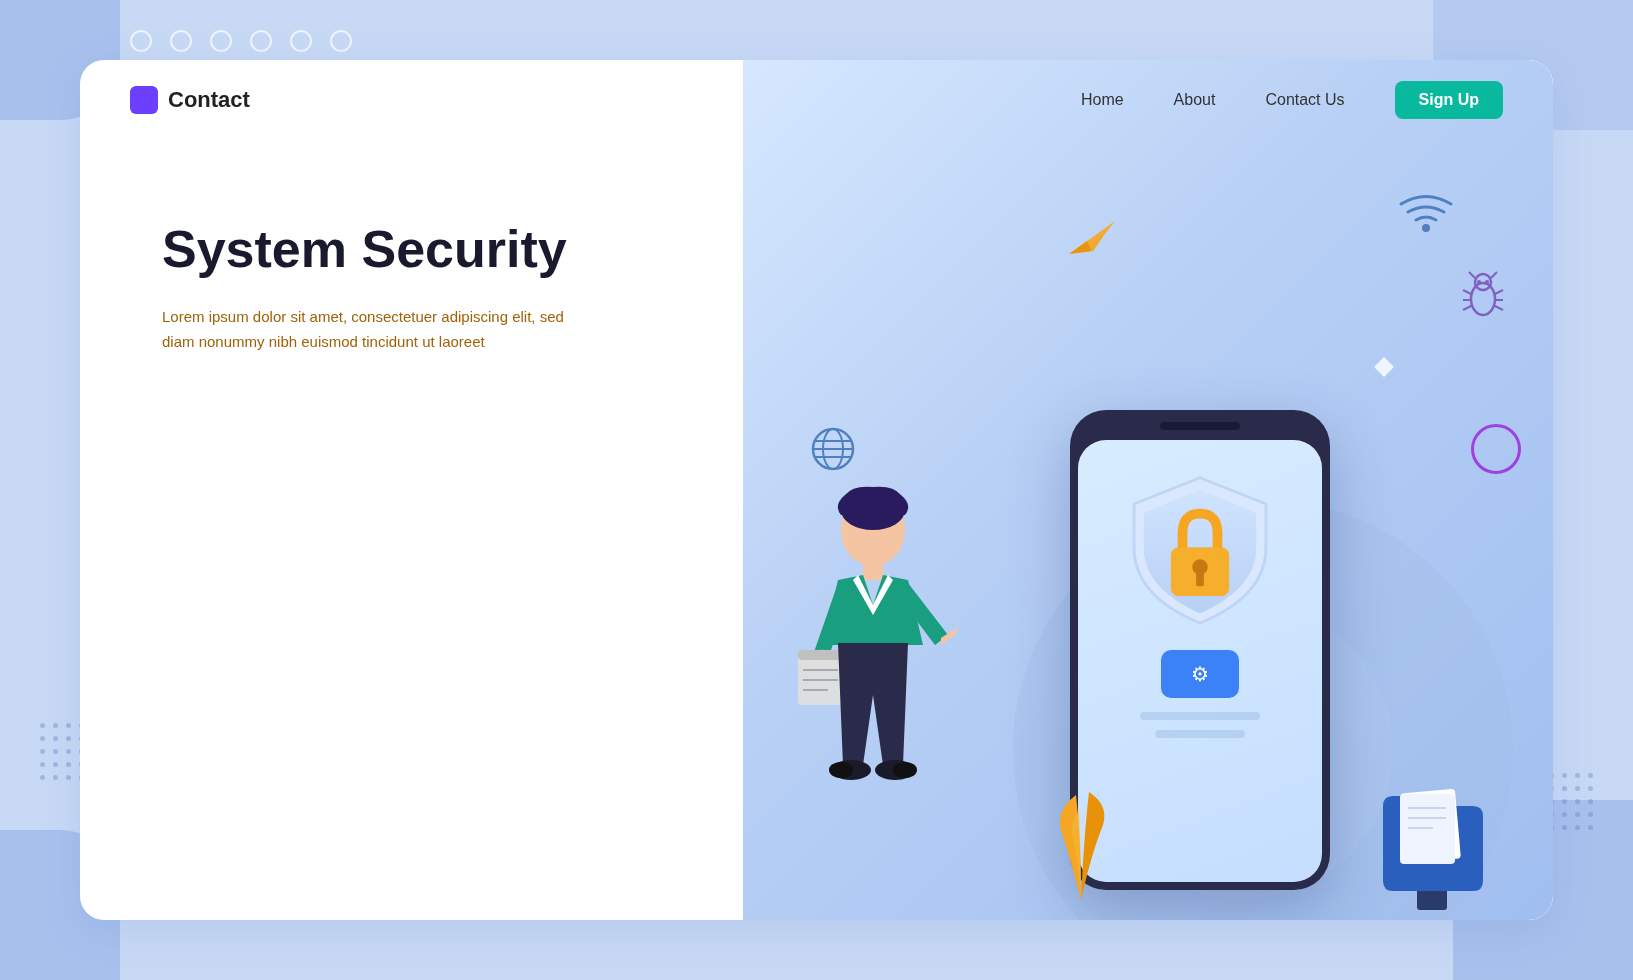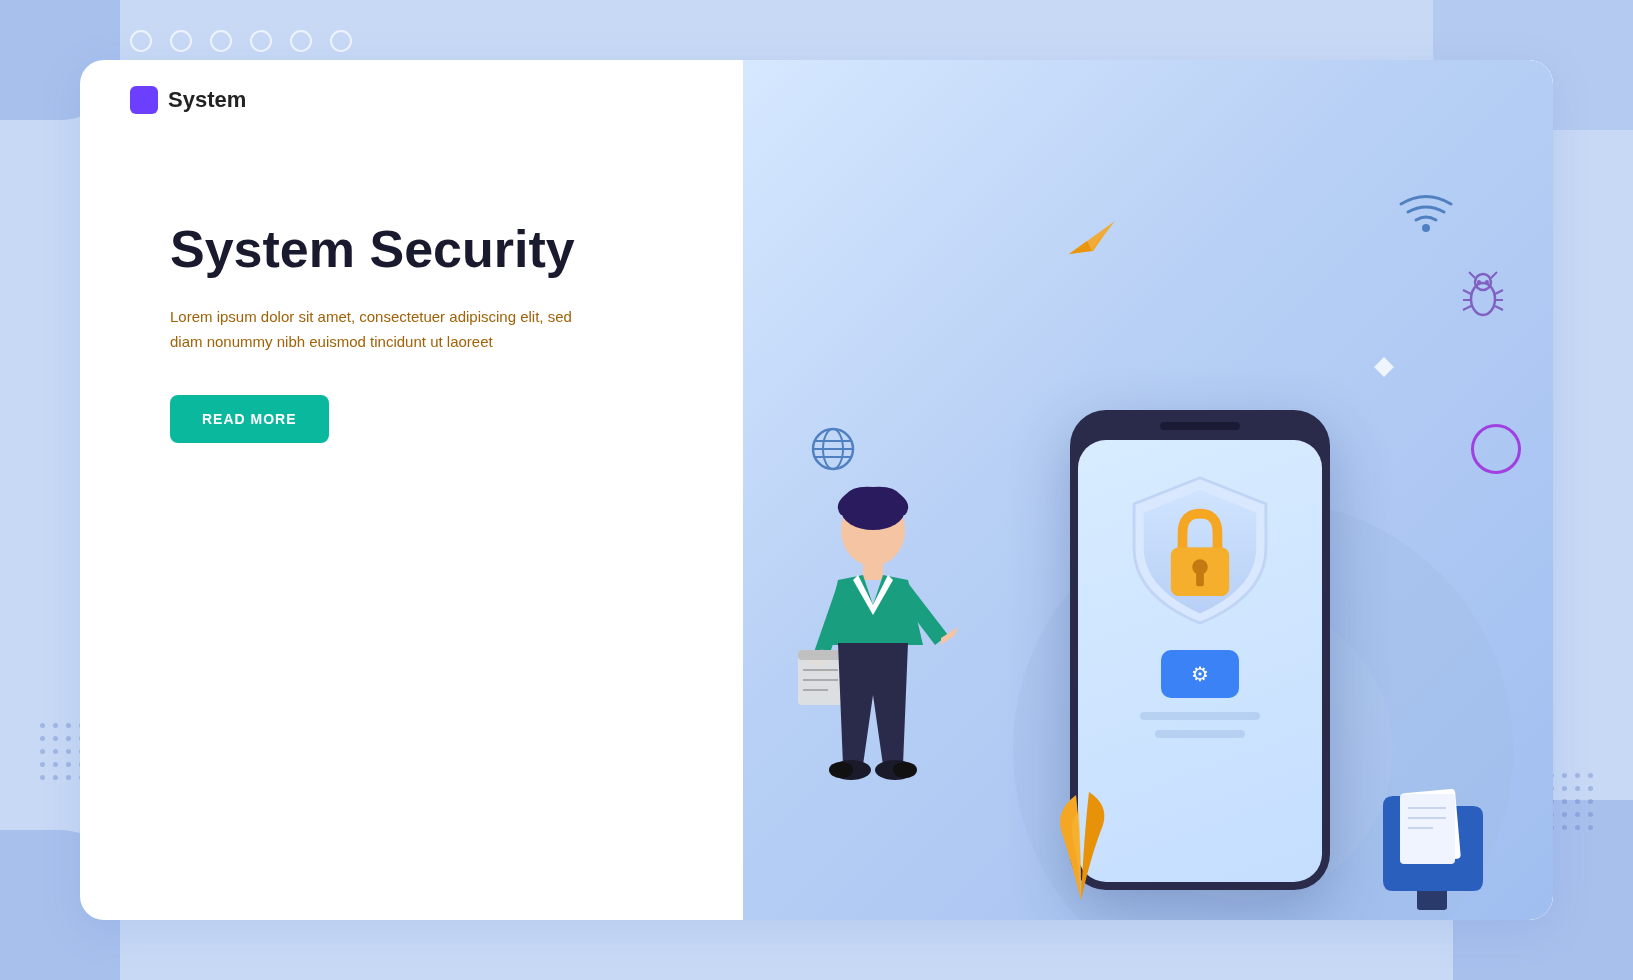--- a/index.html
+++ b/index.html
@@ -156,21 +156,21 @@
       padding: 10px 24px;
       border-radius: 8px;
       font-size: 16px;
       font-weight: 600;
       cursor: pointer;
     }
 
     
     .left-content {
       position: absolute;
-      top: 120px; left: 50px;
+      top: 120px; left: 42px;
       width: 45%;
       padding: 40px;
     }
     .hero-title {
       font-size: 52px;
       font-weight: 800;
       color: #1a1a2e;
       line-height: 1.15;
       margin-bottom: 24px;
     }
@@ -412,28 +412,33 @@
 <div class="main-card">
 
   <div class="right-bg">
     <div class="bg-circle-large"></div>
     <div class="bg-circle-medium"></div>
   </div>
 
   <nav class="navbar">
     <div class="brand">
       <div class="brand-icon"></div>
-      <span>System</span>
+      <span>Contact</span>
+    </div>
+    <div class="nav-links">
+      <a class="nav-link">Home</a>
+      <a class="nav-link">About</a>
+      <a class="nav-link">Contact Us</a>
+      <button class="btn-signup">Sign Up</button>
     </div>
   </nav>
 
   <div class="left-content">
     <h1 class="hero-title">System Security</h1>
     <p class="hero-subtitle">Lorem ipsum dolor sit amet, consectetuer adipiscing elit, sed diam nonummy nibh euismod tincidunt ut laoreet</p>
-    <button class="btn-read-more">READ MORE</button>
   </div>
 
   <div class="illustration">
 
     <div class="float-globe">
       <svg viewBox="0 0 50 50" fill="none" xmlns="http://www.w3.org/2000/svg">
         <circle cx="25" cy="25" r="20" stroke="#5080c0" stroke-width="2.5" fill="none"></circle>
         <ellipse cx="25" cy="25" rx="10" ry="20" stroke="#5080c0" stroke-width="2" fill="none"></ellipse>
         <line x1="5" y1="25" x2="45" y2="25" stroke="#5080c0" stroke-width="2"></line>
         <line x1="7" y1="17" x2="43" y2="17" stroke="#5080c0" stroke-width="2"></line>

